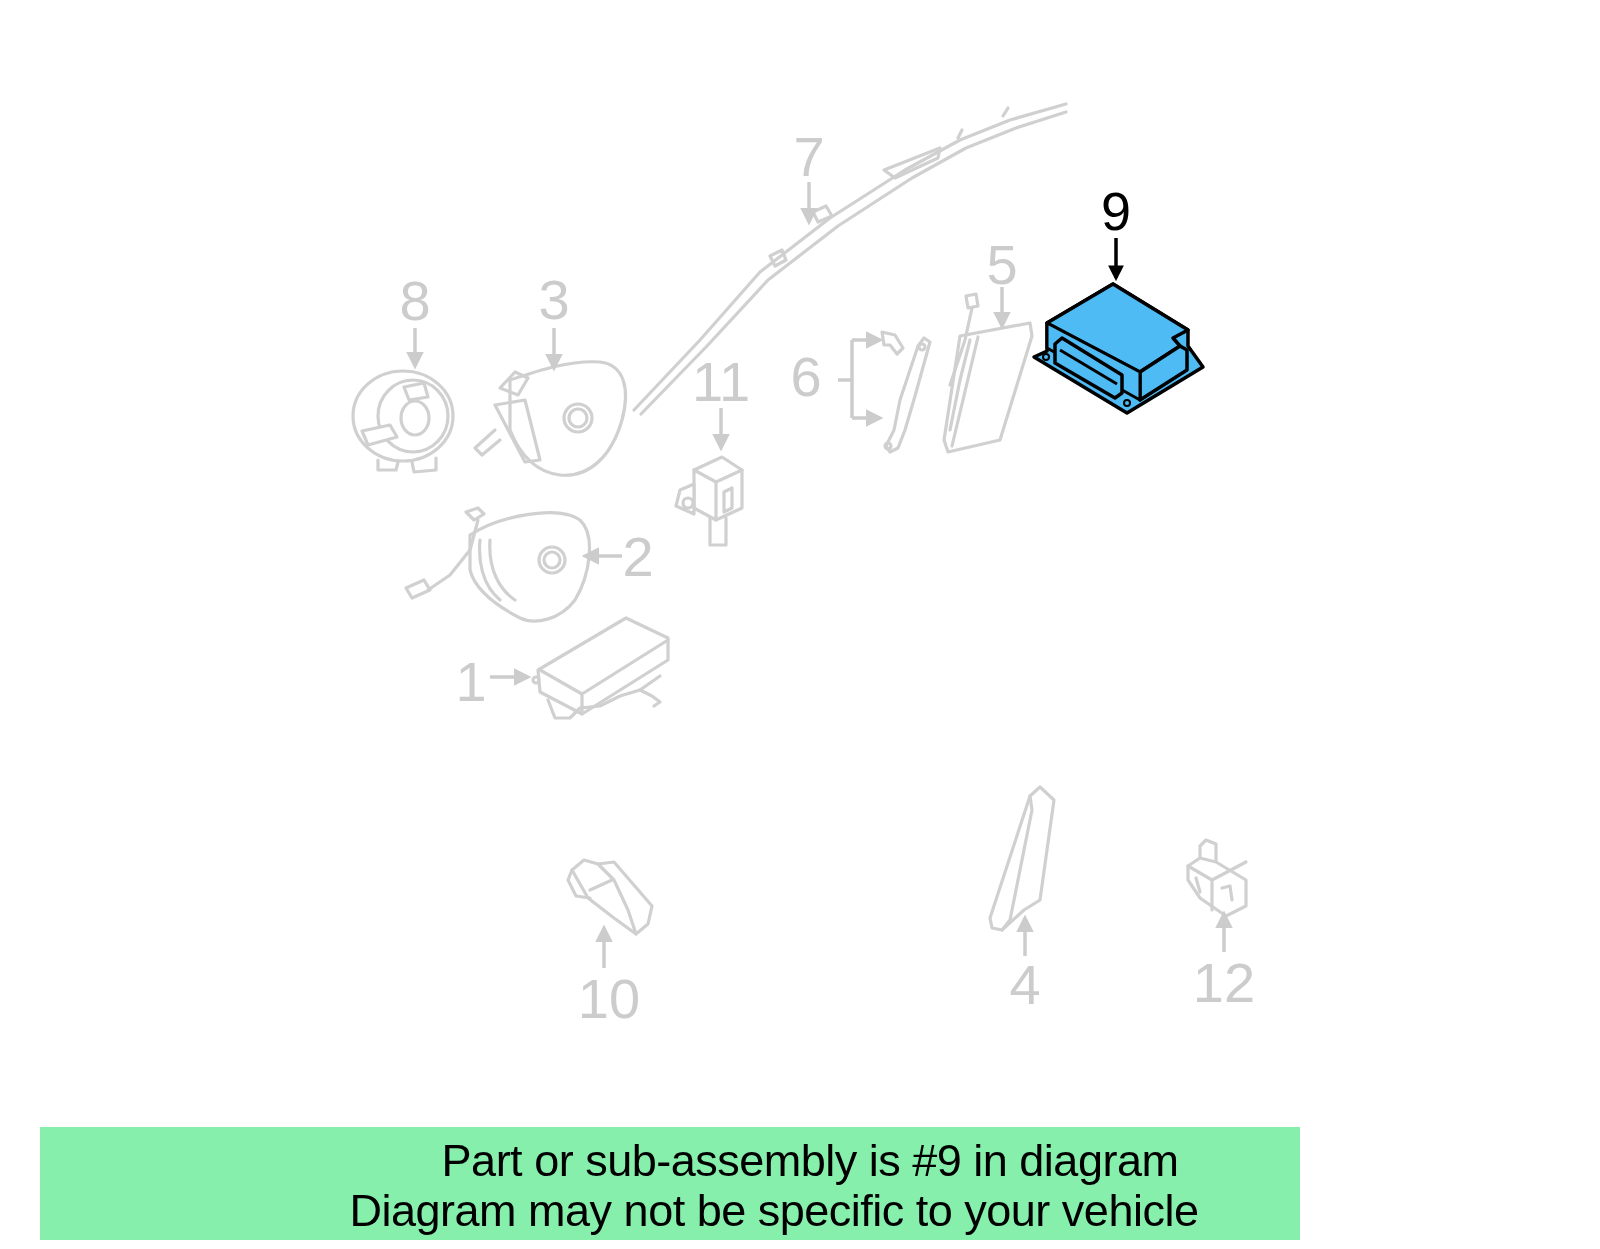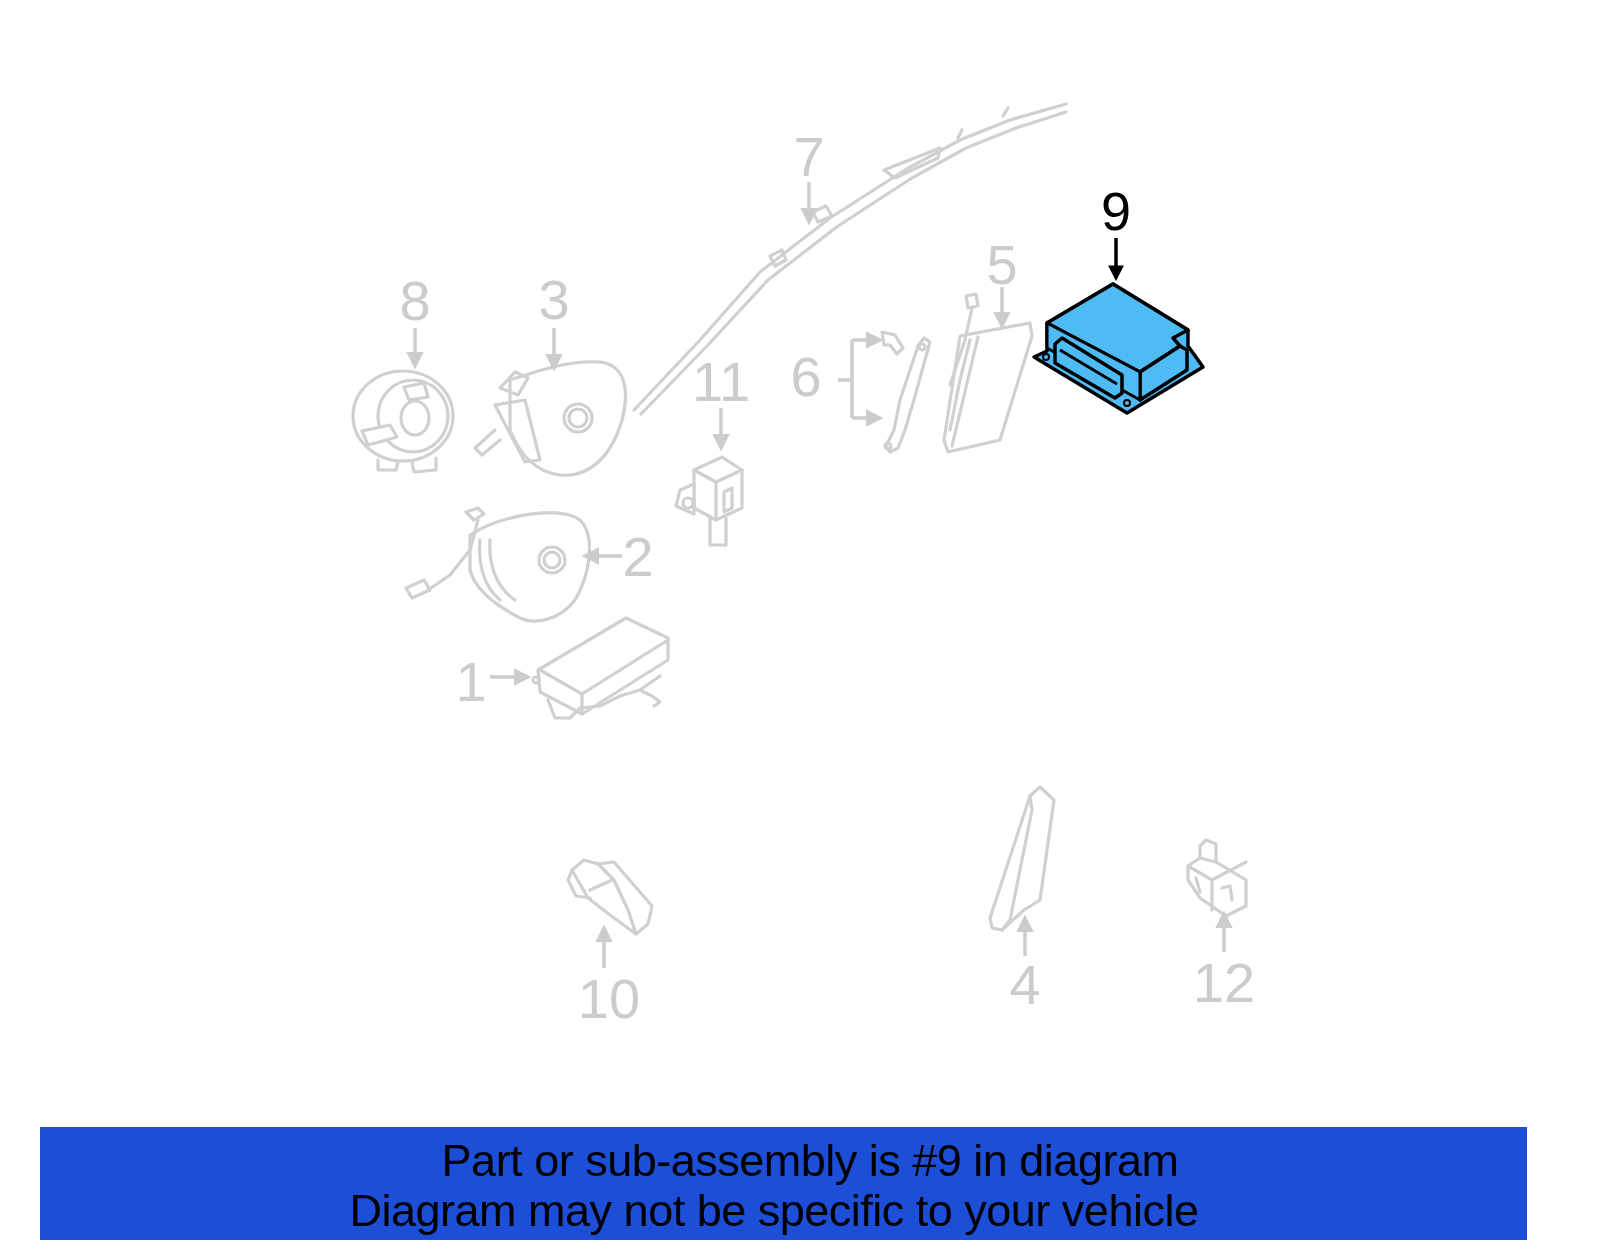--- a/index.html
+++ b/index.html
@@ -6,22 +6,22 @@
   body { width: 1600px; height: 1249px; position: relative; overflow: hidden;
          font-family: "Liberation Sans", sans-serif; }
   #diagram { position: absolute; left: 0; top: 0; width: 1600px; height: 1100px; }
   .lbl { font-family: "Liberation Sans", sans-serif; font-size: 56px; fill: #cccccc; text-anchor: middle; }
   .lbl.active { fill: #000000; font-size: 54px; }
   .part { fill: none; stroke: #d0d0d0; stroke-width: 3.2; stroke-linejoin: round; stroke-linecap: round; }
   .part-fill { fill: #ffffff; stroke: #d0d0d0; stroke-width: 3.2; stroke-linejoin: round; stroke-linecap: round; }
   .arrow { stroke: #cccccc; stroke-width: 3.5; fill: none; }
   .hl { fill: #4fbbf5; stroke: #000; stroke-width: 3.5; stroke-linejoin: round; }
   .hl-line { fill: none; stroke: #000; stroke-width: 3; stroke-linejoin: round; }
-  #banner { position: absolute; left: 40px; top: 1127px; width: 1487px; height: 113px;
-            background: #1d4ed8; color: #000; text-align: center; }
+  #banner { position: absolute; left: 40px; top: 1127px; width: 1260px; height: 113px;
+            background: #86efac; color: #000; text-align: center; }
   #banner .line { font-size: 45px; line-height: 50px; letter-spacing: -0.5px; white-space: nowrap; }
   #banner .line1 { position: absolute; left: 0; width: 1540px; top: 9px; padding-left: 0; }
   #banner .line2 { position: absolute; left: 0; width: 1468px; top: 59px; }
 </style>
 </head>
 <body>
 
 <svg id="diagram" viewBox="0 0 1600 1100" xmlns="http://www.w3.org/2000/svg">
   <defs>
     <marker id="ah" viewBox="0 0 10 10" refX="8" refY="5" markerWidth="5" markerHeight="5" orient="auto">

